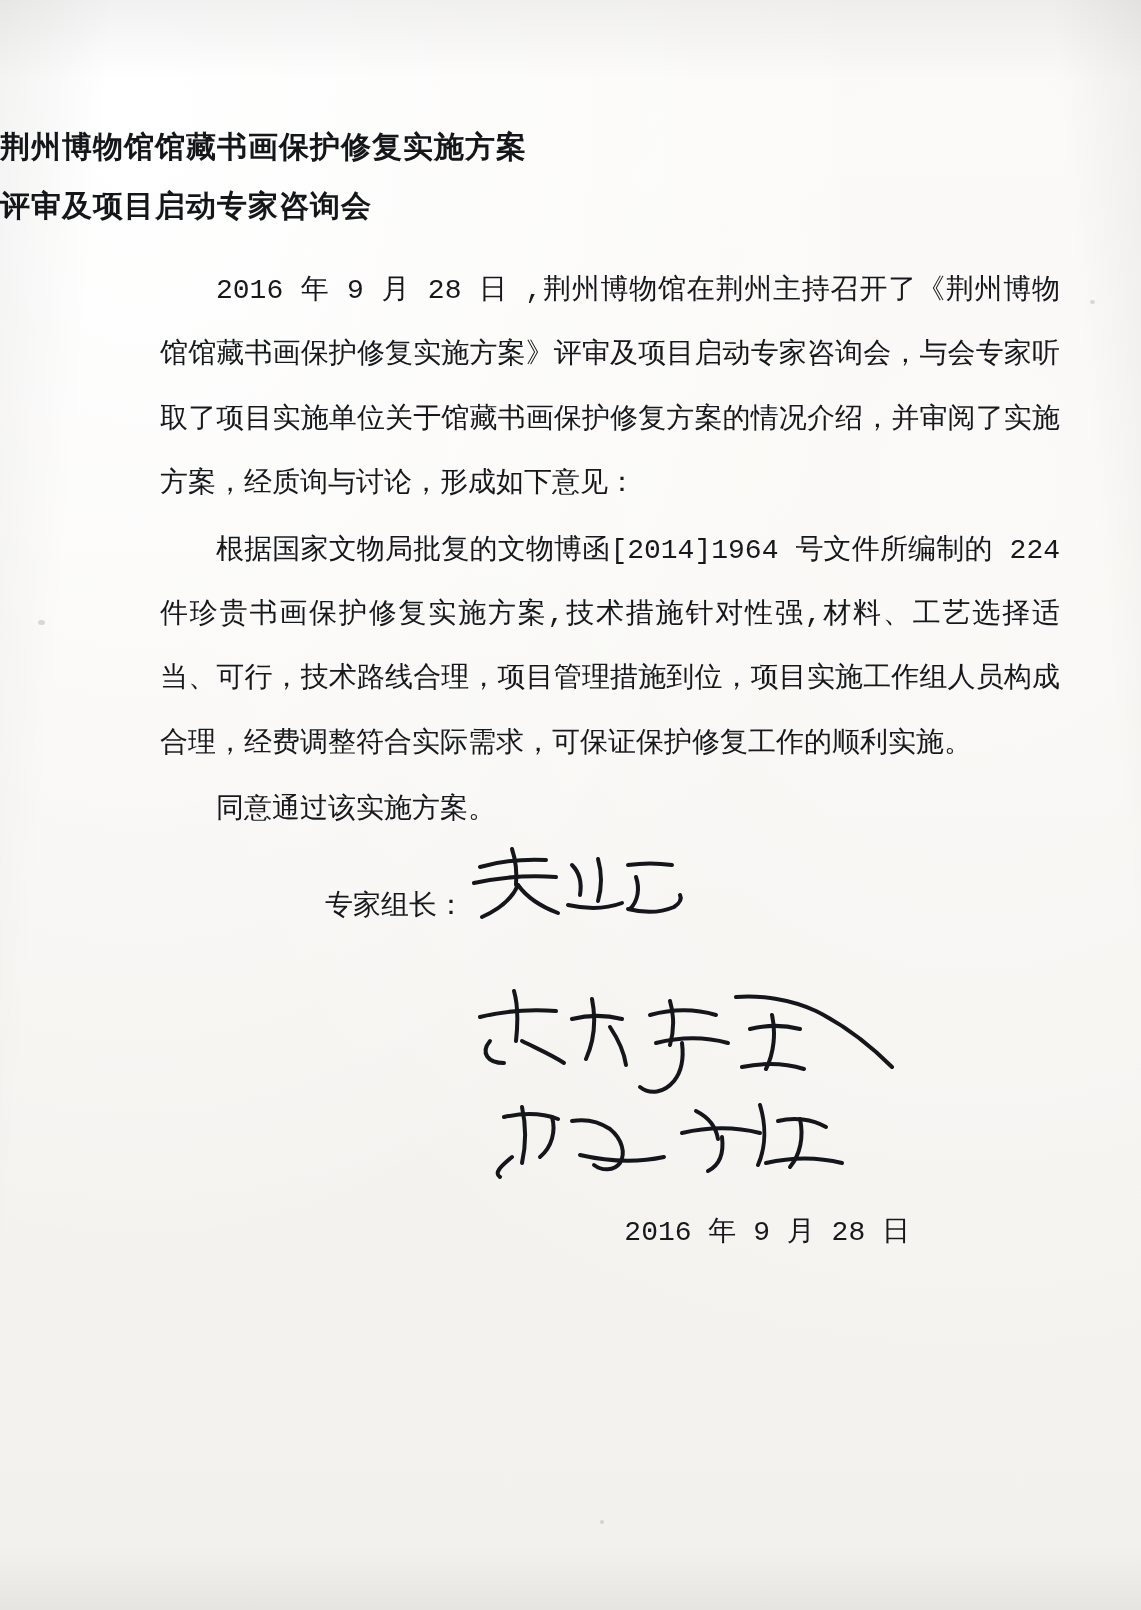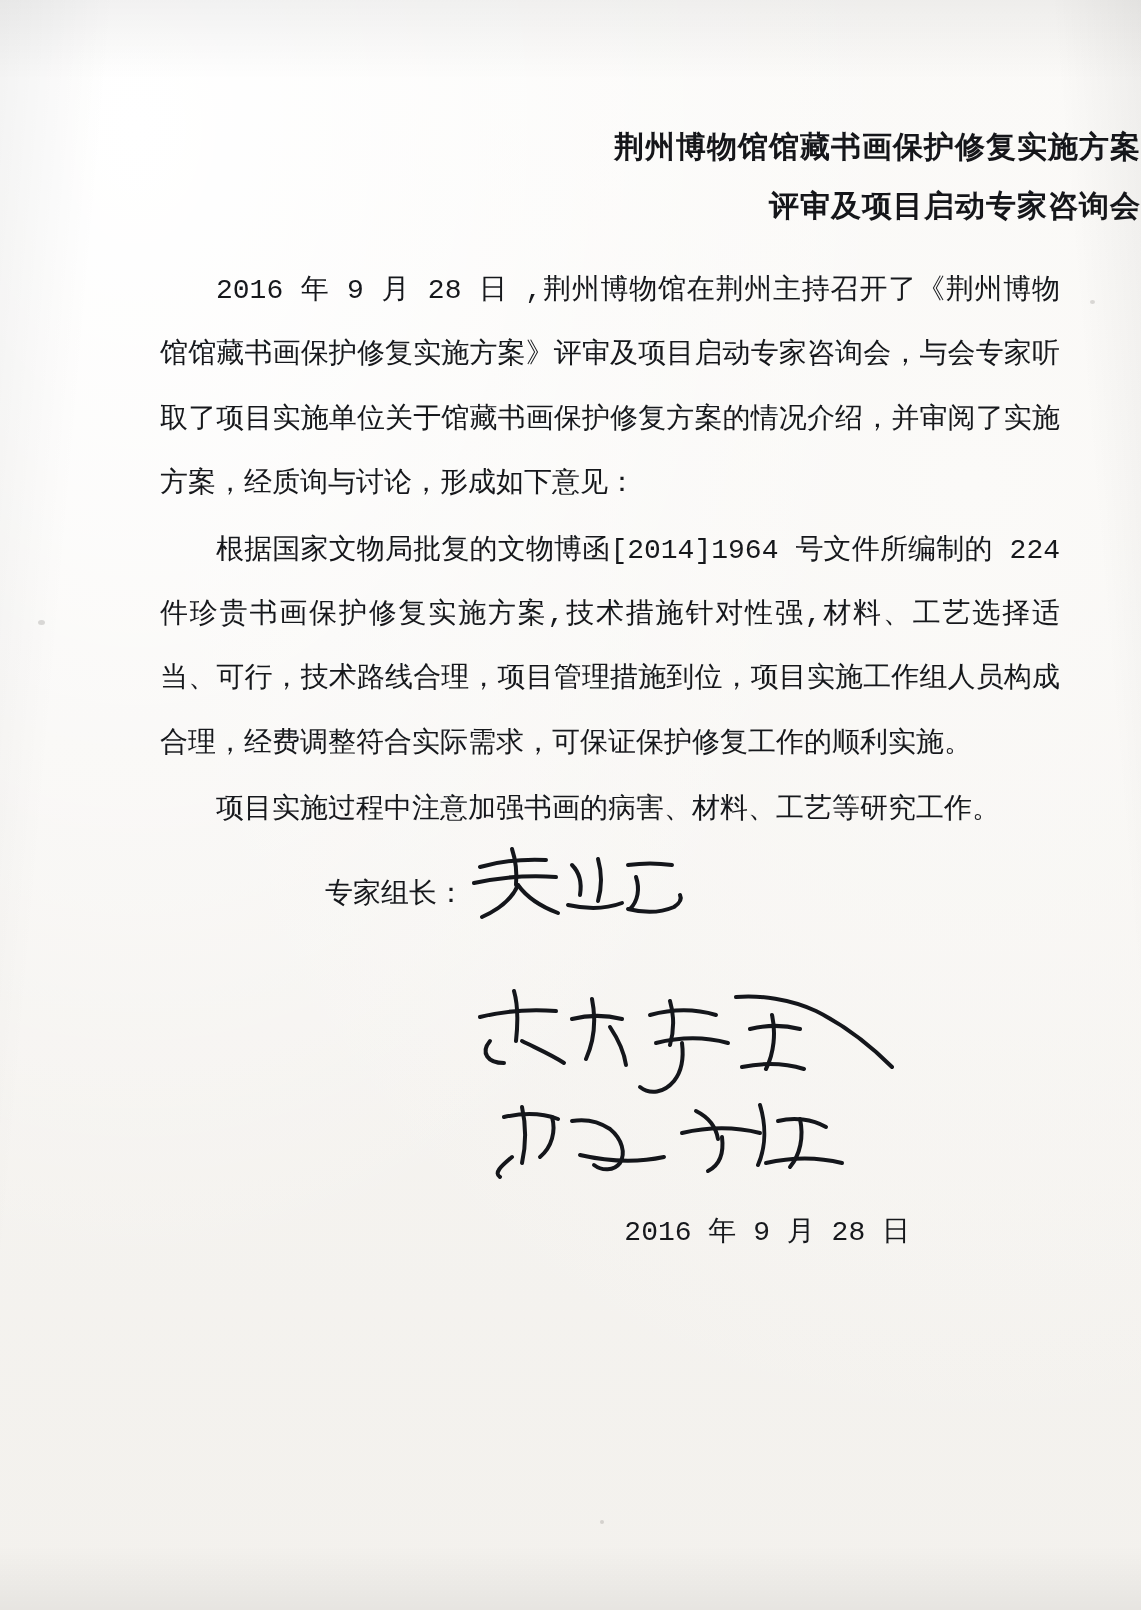--- a/index.html
+++ b/index.html
@@ -42,21 +42,21 @@
 
   .doc {
     position: absolute;
     left: 0;
     top: 0;
     width: 1141px;
   }
 
   .title-block {
     margin-top: 118px;
-    text-align: right;
+    text-align: left;
   }
   .title-line {
     font-family: "DejaVu Sans", "Liberation Sans", sans-serif;
     font-weight: bold;
     font-size: 30px;
     letter-spacing: 1px;
     color: #15161a;
     line-height: 1.95;
   }
 
@@ -81,21 +81,21 @@
     position: relative;
     margin: 18px 0 0 0;
     height: 420px;
   }
   .sig-label {
     position: absolute;
     font-size: 28px;
     color: #16181c;
     white-space: nowrap;
   }
-  .leader-label { left: 165px; top: 2px; }
+  .leader-label { left: 165px; top: 14px; }
   .signers-label { left: 165px; top: 148px; }
 
   .date-line {
     position: absolute;
     right: 150px;
     top: 340px;
     font-size: 28px;
     color: #16181c;
     white-space: nowrap;
   }
@@ -124,21 +124,21 @@
   <div class="doc">
 
     <div class="title-block">
       <div class="title-line">荆州博物馆馆藏书画保护修复实施方案</div>
       <div class="title-line">评审及项目启动专家咨询会</div>
     </div>
 
     <div class="body-text">
       <p class="para">2016 年 9 月 28 日 ,荆州博物馆在荆州主持召开了《荆州博物馆馆藏书画保护修复实施方案》评审及项目启动专家咨询会，与会专家听取了项目实施单位关于馆藏书画保护修复方案的情况介绍，并审阅了实施方案，经质询与讨论，形成如下意见：</p>
       <p class="para tight">根据国家文物局批复的文物博函[2014]1964 号文件所编制的 224 件珍贵书画保护修复实施方案,技术措施针对性强,材料、工艺选择适当、可行，技术路线合理，项目管理措施到位，项目实施工作组人员构成合理，经费调整符合实际需求，可保证保护修复工作的顺利实施。</p>
-      <p class="para">项目实施过程中注意加强书画的病害、材料、工艺等研究工作。</p>
+      <p class="para">同意通过该实施方案。</p>
 
       <div class="sig-area">
 
         <div class="sig-label leader-label">专家组长：</div>
 
         <svg class="ink" style="left:300px; top:-18px;" width="230" height="90" viewBox="0 0 230 90">
           <path d="M20,24 C40,18 62,16 86,17" stroke-width="4"></path>
           <path d="M52,6 C56,18 57,30 56,42" stroke-width="4"></path>
           <path d="M14,40 C42,34 70,32 96,34" stroke-width="4"></path>
           <path d="M58,42 C52,56 40,66 22,74" stroke-width="4"></path>

